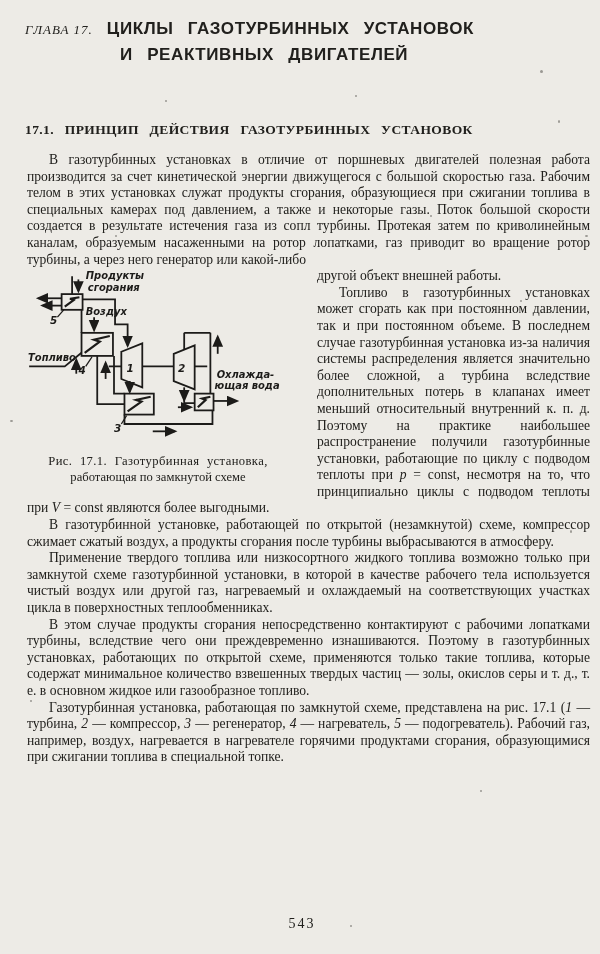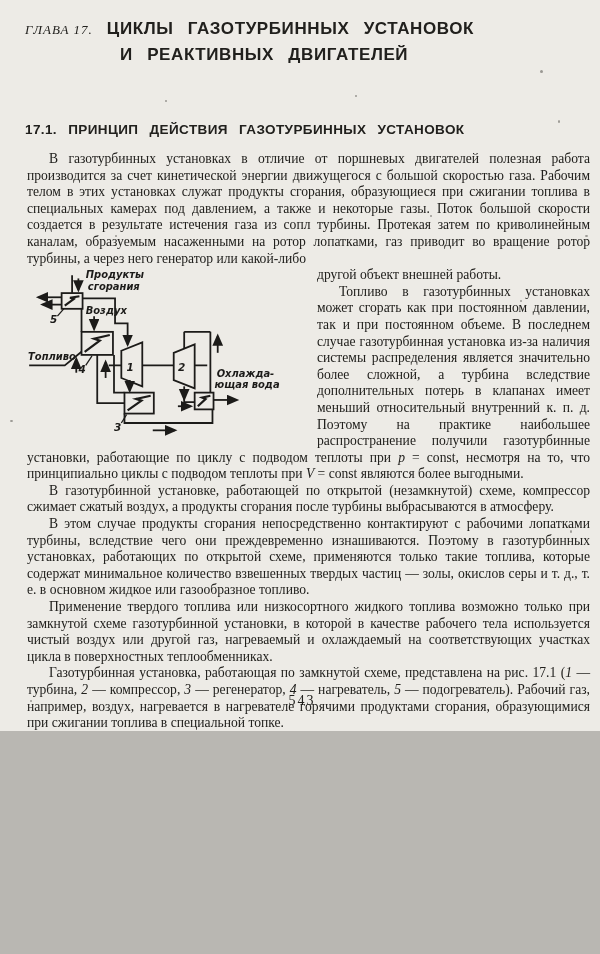--- a/index.html
+++ b/index.html
@@ -1,38 +1,38 @@
 <!DOCTYPE html>
 <html lang="ru"><head>
 <meta charset="utf-8">
 <style>
   html,body{margin:0;padding:0;background:#b9b7b2;}
   .page{
     position:relative;
-    width:600px;height:731px;
+    width:600px;height:954px;
     margin:0 auto;
     background:#edebe6;
     color:#21201d;
     font-family:"Liberation Serif", serif;
     overflow:hidden;
   }
   
   .chapter{margin:18px 8px 0 25px;line-height:22px;}
   .chapter-num{
     font-style:italic;font-size:13px;letter-spacing:1px;margin-right:10px;
     font-family:"Liberation Serif",serif;
   }
   .chapter-title{
     font-family:"Liberation Sans",sans-serif;font-weight:bold;
     font-size:17px;letter-spacing:0.6px;word-spacing:9px;
   }
   .chapter-line2{margin:3px 0 4px 95px;}
   .section-heading{
     margin:56px 8px 0 25px;
-    font-family:Liberation Sans, sans-serif;font-weight:bold;
+    font-family:Liberation Serif, serif;font-weight:bold;
     font-size:13.5px;letter-spacing:0.4px;word-spacing:7px;
   }
   
   .body-text{
     margin:14px 10px 8px 27px;
     font-size:13.6px;line-height:16.6px;
     text-align:justify;
   }
   .body-text p{margin:0;text-indent:22px;}
   .body-text p.no-indent{text-indent:0;}
@@ -145,27 +145,31 @@
           <text x="1" y="87">Топливо</text>
           <text x="181" y="103">Охлажда-</text>
           <text x="179" y="114">ющая вода</text>
           <text x="95" y="97" font-size="10">1</text>
           <text x="144" y="97" font-size="10">2</text>
           <text x="83" y="155" font-size="10">3</text>
           <text x="49" y="99" font-size="10">4</text>
           <text x="22" y="52" font-size="10">5</text>
         </g>
       </svg>
+      <div class="fig-caption">
+        <div class="cap1">Рис. 17.1. Газотурбинная установка,</div>
+        <div class="cap2">работающая по замкнутой схеме</div>
+      </div>
     </div>
 
     <p class="no-indent">другой объект внешней работы.</p>
     <p><span>Топливо в газотурбинных установках может сгорать как при постоянном давлении, так и при постоянном объеме. В последнем случае газотурбинная установка из-за наличия системы распределения является значительно более сложной, а турбина вследствие дополнительных потерь в клапанах имеет меньший относительный внутренний к. п. д. Поэтому на практике наибольшее распространение получили газотурбинные установки, работающие по циклу с подводом теплоты при </span><span class="mvar">p</span><span> = const, несмотря на то, что принципиально циклы с подводом теплоты при </span><span class="mvar">V</span><span> = const являются более выгодными.</span></p>
     <p>В газотурбинной установке, работающей по открытой (незамкнутой) схеме, компрессор сжимает сжатый воздух, а продукты сгорания после турбины выбрасываются в атмосферу.</p>
+    <p>Применение твердого топлива или низкосортного жидкого топлива возможно только при замкнутой схеме газотурбинной установки, в которой в качестве рабочего тела используется чистый воздух или другой газ, нагреваемый и охлаждаемый на соответствующих участках цикла в поверхностных теплообменниках.</p>
     <p>В этом случае продукты сгорания непосредственно контактируют с рабочими лопатками турбины, вследствие чего они преждевременно изнашиваются. Поэтому в газотурбинных установках, работающих по открытой схеме, применяются только такие топлива, которые содержат минимальное количество взвешенных твердых частиц — золы, окислов серы и т. д., т. е. в основном жидкое или газообразное топливо.</p>
-    <p>Применение твердого топлива или низкосортного жидкого топлива возможно только при замкнутой схеме газотурбинной установки, в которой в качестве рабочего тела используется чистый воздух или другой газ, нагреваемый и охлаждаемый на соответствующих участках цикла в поверхностных теплообменниках.</p>
     <p><span>Газотурбинная установка, работающая по замкнутой схеме, представлена на рис. 17.1 (</span><span class="fig-ref-num">1</span><span> — турбина, </span><span class="fig-ref-num">2</span><span> — компрессор, </span><span class="fig-ref-num">3</span><span> — регенератор, </span><span class="fig-ref-num">4</span><span> — нагреватель, </span><span class="fig-ref-num">5</span><span> — подогреватель). </span><span>Рабочий газ, например, воздух, нагревается в нагревателе горячими продуктами сгорания, образующимися при сжигании топлива в специальной топке.</span></p>
   </div>
 
   <div class="page-number">543</div>
 
   <div>
     <span class="speck" style="left:540px;top:70px;width:3px;height:3px;"></span>
     <span class="speck" style="left:430px;top:215px;width:2px;height:2px;"></span>
     <span class="speck" style="left:558px;top:120px;width:2px;height:3px;"></span>
     <span class="speck" style="left:165px;top:100px;width:2px;height:2px;"></span>

